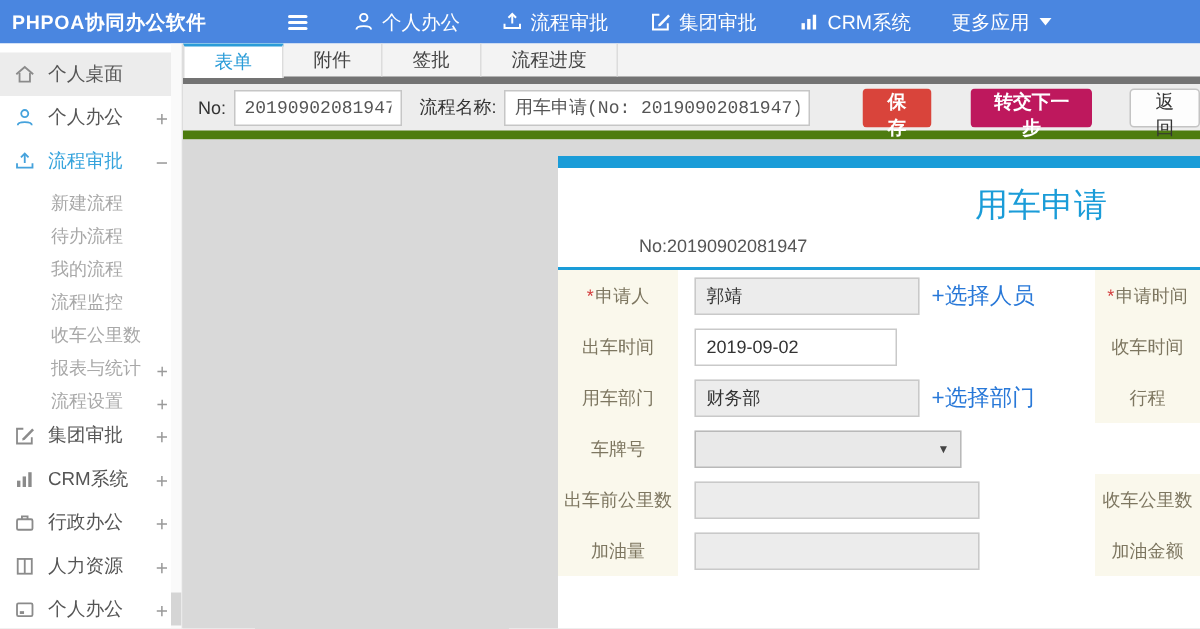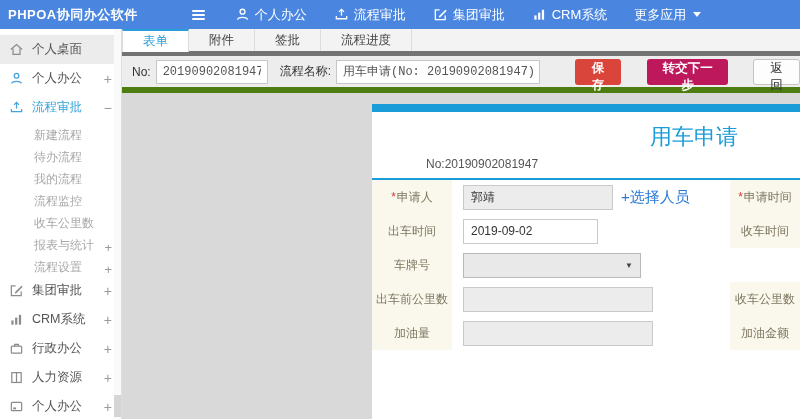--- a/index.html
+++ b/index.html
@@ -314,20 +314,32 @@
                 <span>出车时间</span>
               </div>
               <div class="ffield">
                 <input class="inp white w135" type="text" value="2019-09-02" style="">
               </div>
               <div class="frlabel">
                 <span>收车时间</span>
               </div>
             </div>
 
+            <div class="frow">
+              <div class="flabel">
+                <span>用车部门</span>
+              </div>
+              <div class="ffield">
+                <input class="inp gray w150" type="text" value="财务部" style="">
+                <a class="pick-link">+选择部门</a>
+              </div>
+              <div class="frlabel">
+                <span>行程</span>
+              </div>
+            </div>
 
             <div class="frow">
               <div class="flabel">
                 <span>车牌号</span>
               </div>
               <div class="ffield">
                 <div class="sel">
                   <span class="sel-caret">▼</span>
                 </div>
               </div>

